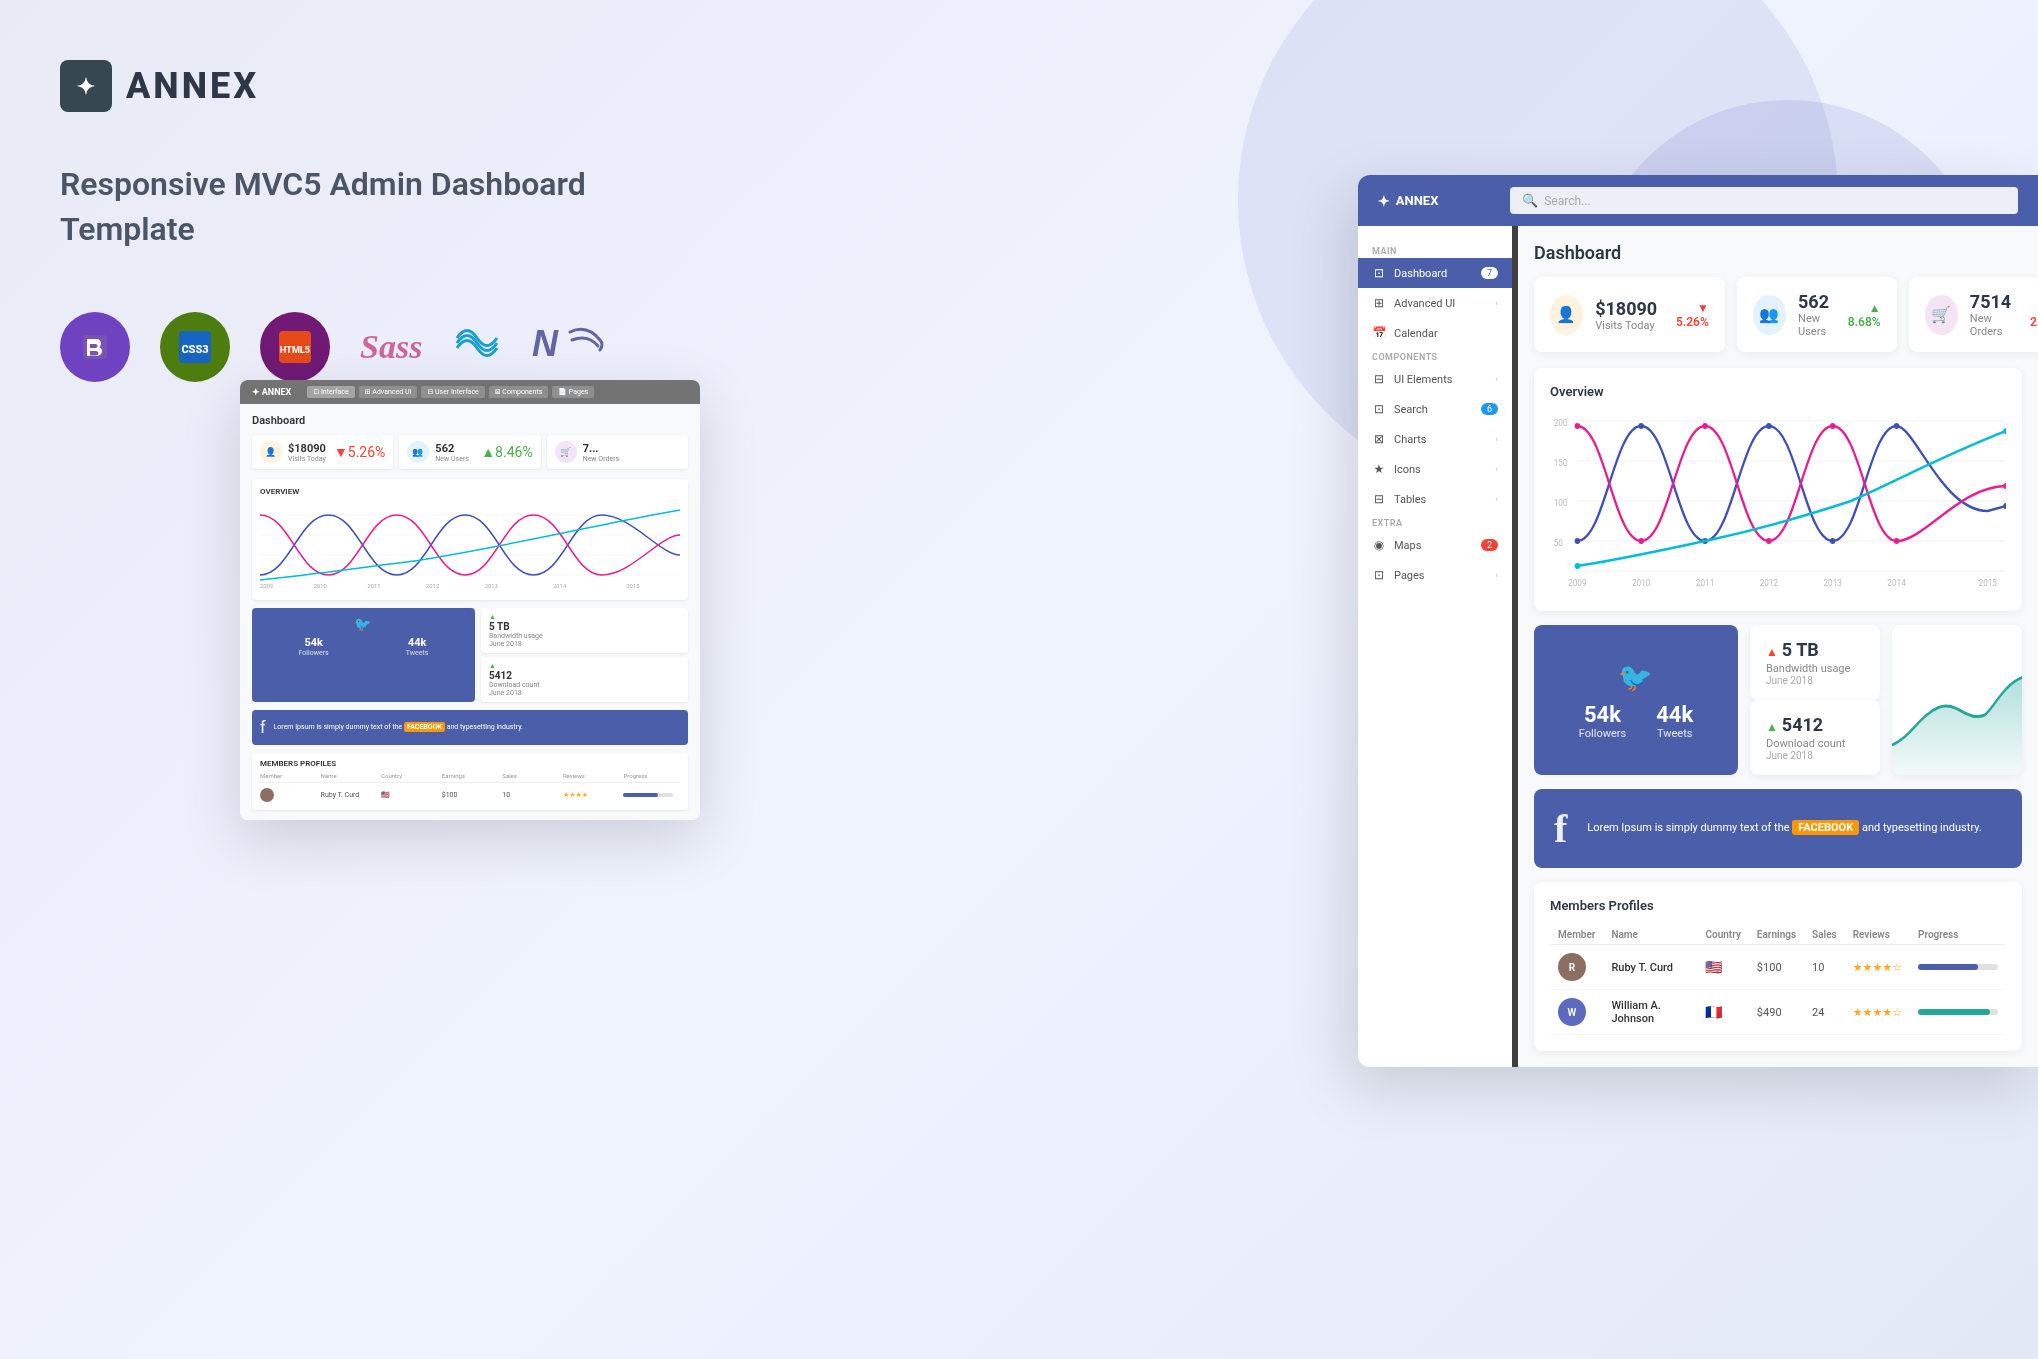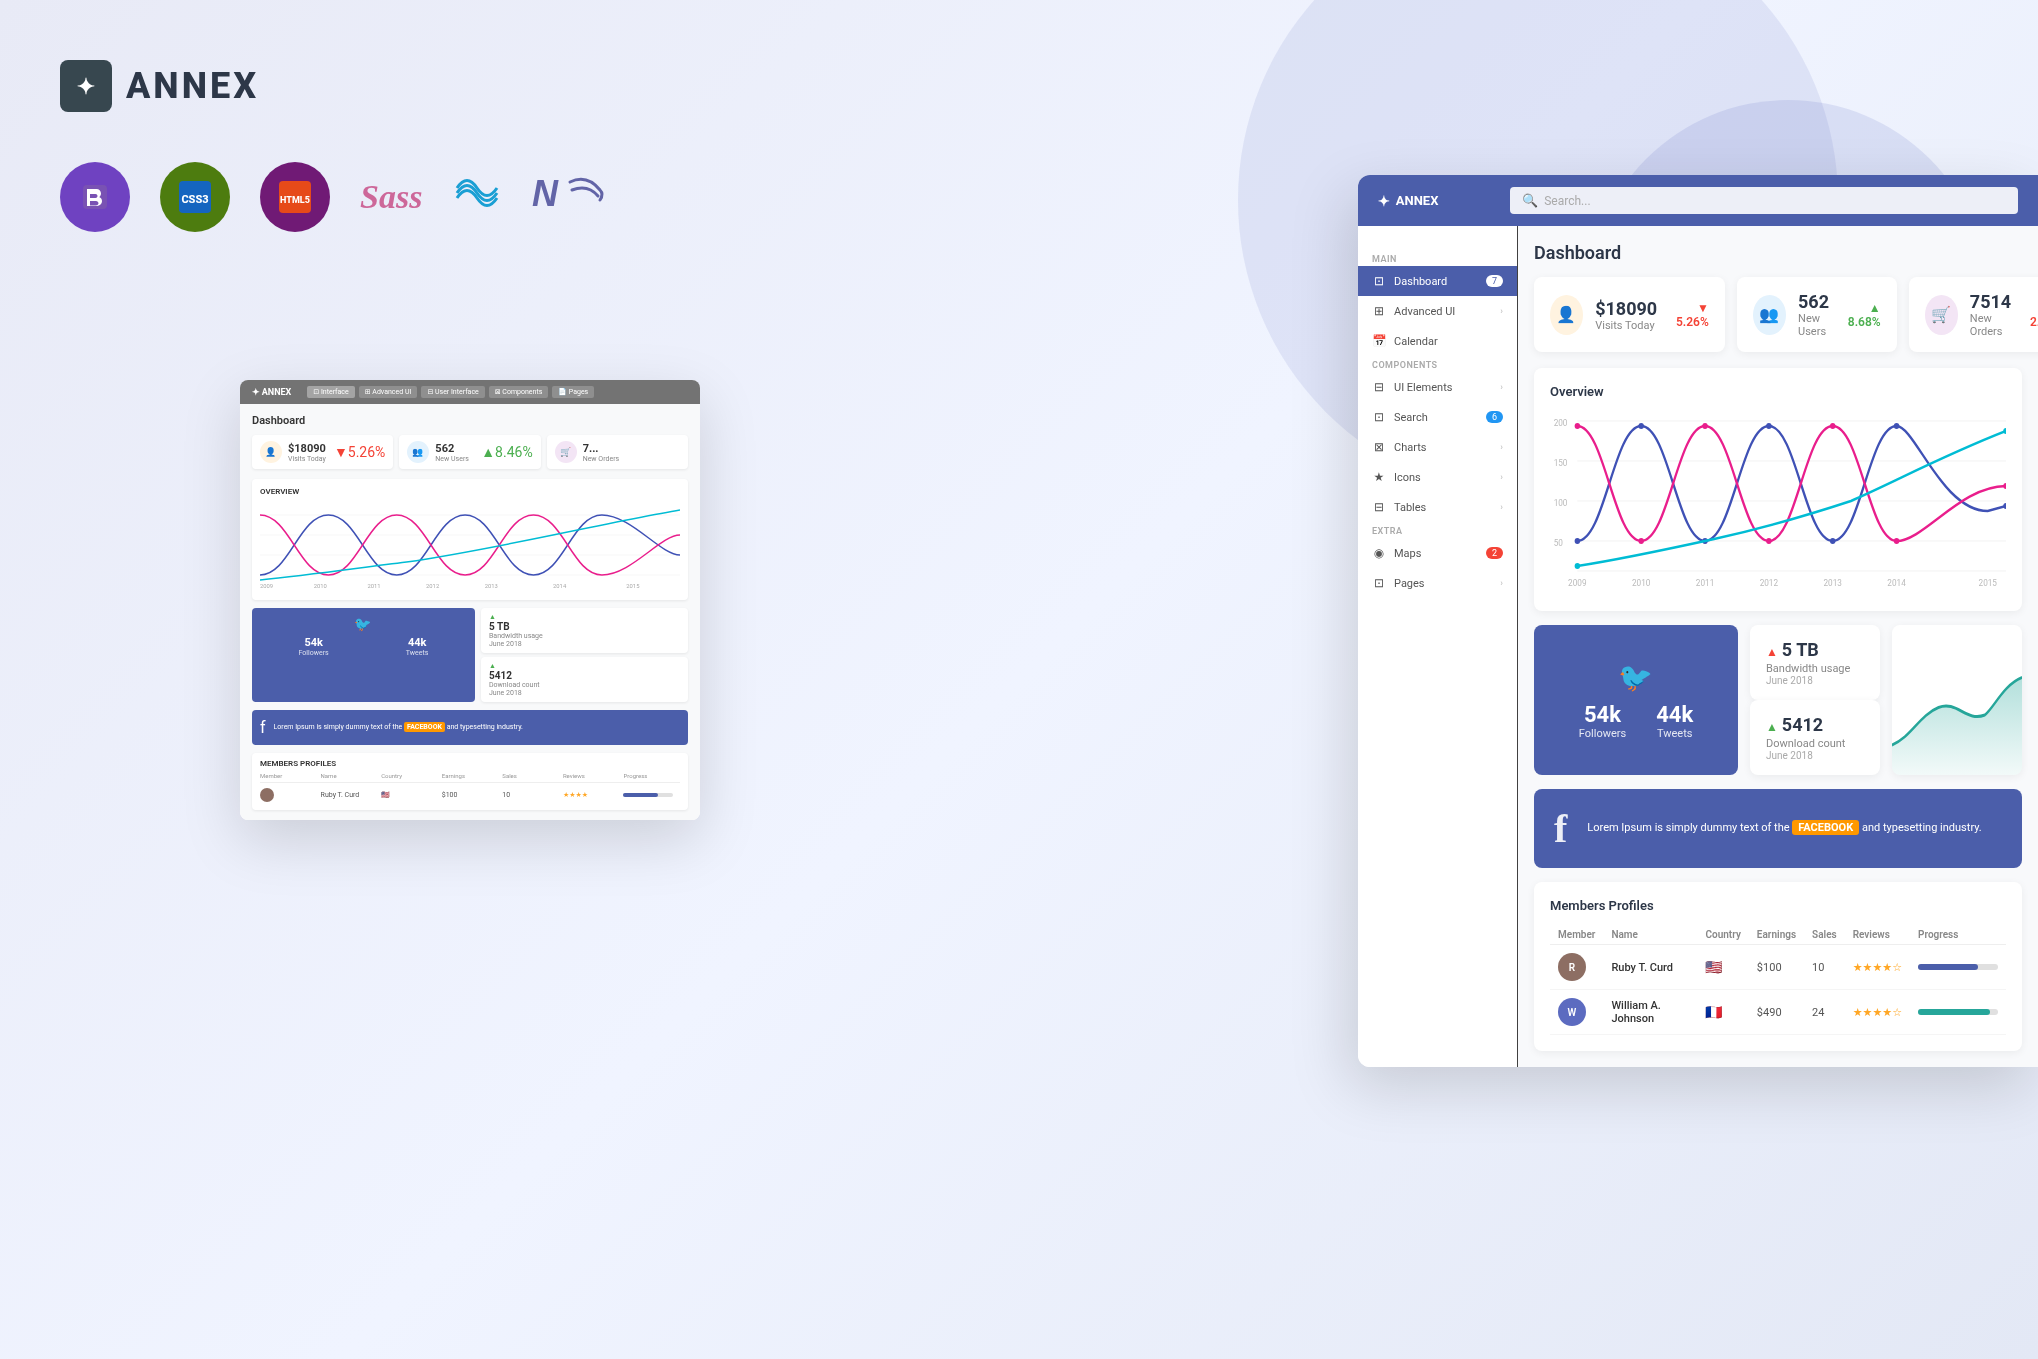--- a/index.html
+++ b/index.html
@@ -280,22 +280,22 @@
     .ld-body {
       display: flex;
       height: calc(100% - 44px);
     }
 
     
     .ld-sidebar {
       width: 160px;
       min-width: 160px;
       background: white;
-      border-right: 1px solid #404040;
-      padding: 24px 0;
+      border-right: 6px solid #404040;
+      padding: 16px 0;
     }
     .ld-sidebar-section {
       padding: 4px 14px 2px;
       font-size: 9px;
       color: #aaa;
       text-transform: uppercase;
       font-weight: 600;
       letter-spacing: 0.5px;
     }
     .ld-sidebar-item {
@@ -515,20 +515,24 @@
 <div class="bg-circle bg-circle-1"></div>
 <div class="bg-circle bg-circle-2"></div>
 
 <div class="left-section">
 
   <div class="logo-area">
     <div class="logo-icon">✦</div>
     <span class="logo-text">ANNEX</span>
   </div>
 
+  <div class="tagline">
+    <span>Responsive MVC5 Admin
+Dashboard Template</span>
+  </div>
 
   <div class="tech-icons">
     <div class="tech-icon tech-bootstrap">
       <svg width="32" height="32" viewBox="0 0 32 32" fill="white">
         <rect x="4" y="4" width="24" height="24" rx="4" fill="#7952b3"></rect>
         <path d="M8 8h9.5c2.5 0 4.5 2 4.5 4.5 0 1.5-.7 2.8-1.8 3.6 1.7.7 2.8 2.2 2.8 4 0 2.8-2.2 4.9-5 4.9H8V8zm3 5v4h5.5c1.1 0 2-.9 2-2s-.9-2-2-2H11zm0 7v4.5h6c1.4 0 2.5-1.1 2.5-2.25s-1.1-2.25-2.5-2.25H11z" fill="white"></path>
       </svg>
     </div>
     <div class="tech-icon tech-css">
       <svg width="32" height="32" viewBox="0 0 32 32" fill="none">

